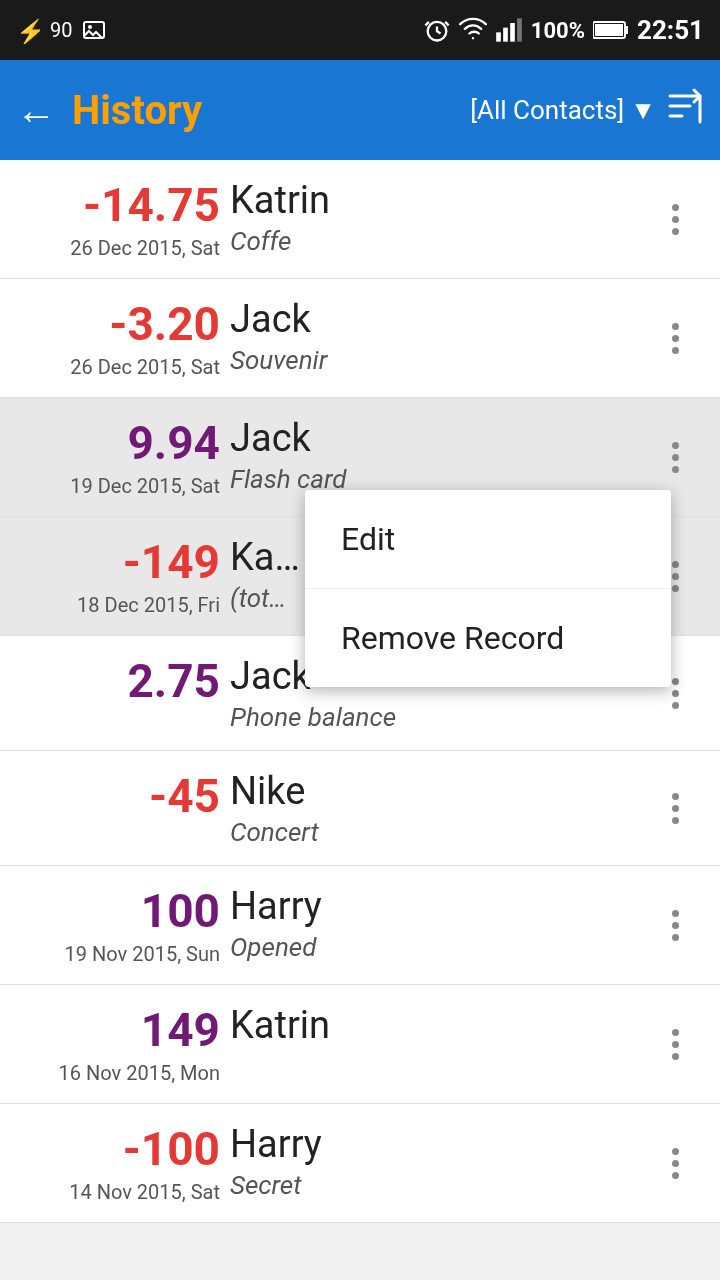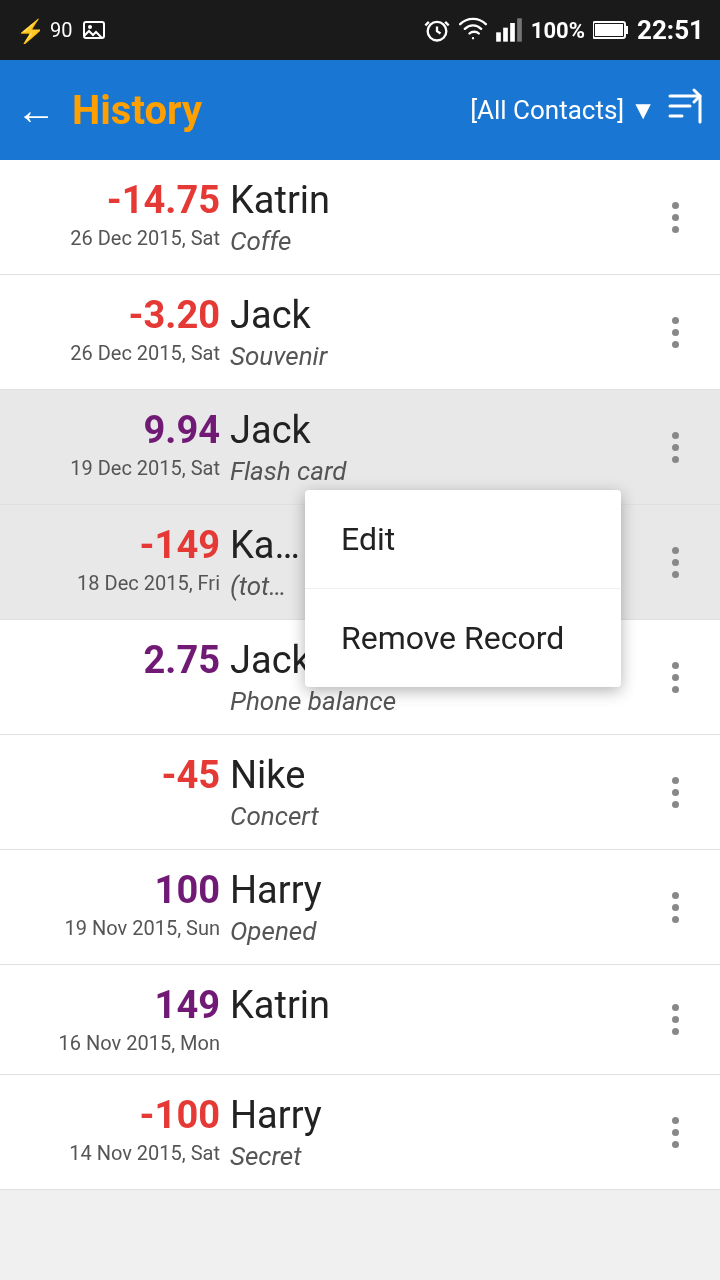--- a/index.html
+++ b/index.html
@@ -87,21 +87,21 @@
       padding: 18px 20px 18px 20px;
       display: flex;
       align-items: flex-start;
       position: relative;
       min-height: 110px;
     }
     .history-item.highlighted {
       background: #e8e8e8;
     }
     .item-amount {
-      font-size: 38px;
+      font-size: 46px;
       font-weight: bold;
     }
     .item-amount.negative { color: #e53935; }
     .item-amount.positive { color: #701a75; }
 
     .item-date {
       font-size: 20px;
       color: #555;
       margin-top: 4px;
     }
@@ -151,21 +151,21 @@
       left: 0;
       width: 100%;
       height: 100%;
       z-index: 100;
       pointer-events: none;
     }
     .context-menu {
       position: absolute;
       top: 490px;
       left: 305px;
-      width: 316px;
+      width: 366px;
       background: white;
       border-radius: 4px;
       box-shadow: 0 4px 16px rgba(0,0,0,0.3);
       pointer-events: all;
       z-index: 200;
     }
     .context-menu-item {
       padding: 30px 36px;
       font-size: 32px;
       color: #222;

